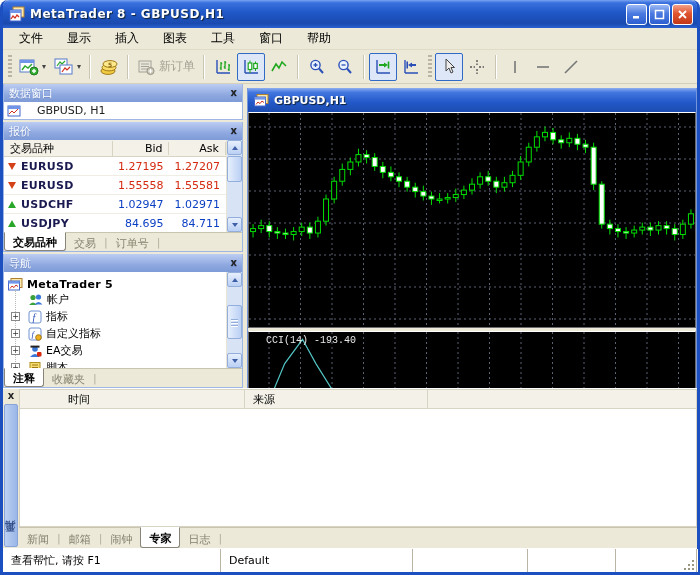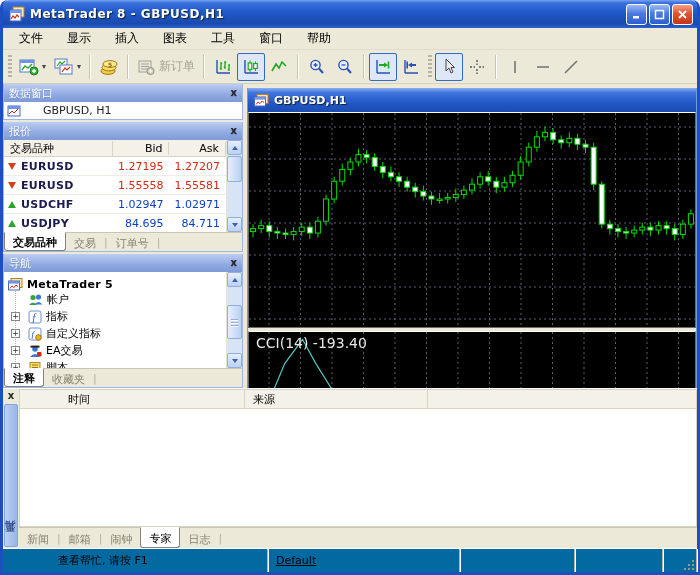--- a/index.html
+++ b/index.html
@@ -29,21 +29,21 @@
   .workspace { flex:0 0 304px; height:304px; display:flex; background:#ECE9D8; overflow:hidden; }
   .leftcol { width:240px; flex:0 0 240px; display:flex; flex-direction:column; }
   .vsplit { width:4px; flex:0 0 4px; }
 
   .panel { background:#ECE9D8; display:flex; flex-direction:column; border:1px solid #9EB6E4; border-top:none; }
   .ptitle { height:18px; flex:0 0 18px; background:linear-gradient(180deg,#BCCDF2,#8FA9E0 60%,#7E9BD8); display:flex; align-items:center; padding:0 5px; font-size:11px; color:#FFF; text-shadow:0 1px 1px #6B86C2; }
   .ptitle .px { margin-left:auto; color:#222; font-size:10px; font-weight:bold; line-height:10px; }
   .pbody { background:#FFF; flex:1; overflow:hidden; position:relative; }
 
   .panel.dataw { height:42px; flex:0 0 31px; margin-bottom:2px; }
-  .dataw-row { display:flex; align-items:center; gap:22px; padding:2px 3px; font-size:11px; color:#222; }
+  .dataw-row { display:flex; align-items:center; gap:16px; padding:2px 3px; font-size:11px; color:#222; }
 
   .panel.quotes { height:130px; flex:0 0 130px; margin-bottom:2px; }
   .q-table { position:absolute; inset:0 16px 0 0; font-size:11px; }
   .q-head { display:flex; height:17px; align-items:center; background:#F4F2E8; border-bottom:1px solid #D8D4C4; color:#000; }
   .q-head .c1 { width:110px; padding-left:6px; border-right:1px solid #D8D4C4; }
   .q-head .c2,.q-head .c3 { width:57px; text-align:right; padding-right:6px; border-right:1px solid #D8D4C4; }
   .q-row { display:flex; height:19px; align-items:center; border-bottom:1px solid #F0EEE4; }
   .q-sym { width:110px; display:flex; align-items:center; gap:5px; padding-left:4px; color:#1A1A50; font-weight:bold; letter-spacing:.3px; }
   .q-num { width:57px; text-align:right; padding-right:6px; }
   .q-num.red { color:#D42A10; } .q-num.blue { color:#0A3FC4; }
@@ -72,41 +72,41 @@
 
   
   .chartcol { flex:1; display:flex; flex-direction:column; margin-top:4px;border-radius:11px; }
   .cw { flex:1; display:flex; flex-direction:column; border-left:1px solid #7596D8; border-right:1px solid #7596D8; }
   .cw-title { height:24px; flex:0 0 24px; background:linear-gradient(180deg,#8FB0F0 0%,#4377E0 18%,#2258C8 60%,#1C4CB0 100%); display:flex; align-items:center; gap:5px; padding:0 6px; color:#FFF; font-weight:bold; font-size:11px; text-shadow:1px 1px 1px #123; }
   .cw-body { flex:1; display:flex; flex-direction:column; background:#ECE9D8; }
   .pane { position:relative; background:#000; border:1px solid #6B6B6B; border-top-color:#FFF; overflow:hidden; }
   .pane.main { height:216px; flex:0 0 216px; }
   .pane-div { height:3px; flex:0 0 3px; background:#ECE9D8; }
   .pane.cci { flex:1; }
-  .cci-label { position:absolute; top:3px; left:7px; color:#E8E8E8; font-size:14px; }
+  .cci-label { position:absolute; top:3px; left:17px; color:#E8E8E8; font-size:10px;font-family:Liberation Mono, monospace; }
 
   
   .toolbox { flex:0 0 160px; height:160px; display:flex; border-top:1px solid #FFF; background:#ECE9D8; }
   .tb-strip { width:16px; flex:0 0 16px; display:flex; flex-direction:column; align-items:center; background:#ECE9D8; }
   .tb-x { height:14px; font-size:10px; font-weight:bold; color:#222; line-height:13px; }
   .tb-band { flex:1; width:14px; margin:1px; background:linear-gradient(90deg,#BBD0F2,#9AB6E8); border:1px solid #88A4D8; border-radius:2px; display:flex; align-items:flex-end; justify-content:center; padding-bottom:6px; }
   .tb-band span { writing-mode:vertical-rl; transform:rotate(180deg); font-size:11px; color:#2F4C88; }
   .tb-main { flex:1; display:flex; flex-direction:column; }
   .tb-head { height:20px; flex:0 0 20px; background:#F4F2E8; border:1px solid #D8D4C4; display:flex; align-items:center; font-size:11px; color:#000;padding-left:40px; }
   .tb-head .h1 { width:185px; padding-left:8px; border-right:1px solid #D8D4C4; height:100%; display:flex; align-items:center; }
   .tb-head .h2 { width:183px; padding-left:8px; border-right:1px solid #D8D4C4; height:100%; display:flex; align-items:center; }
   .tb-head .h3 { flex:1; padding-left:8px;margin-top:48px; }
   .tb-body { flex:1; background:#FFF; border:1px solid #D8D4C4; border-top:none; }
   .tb-tabs { height:21px; flex:0 0 21px; }
-  .tb-tabs .tab.active { font-weight:normal; }
+  .tb-tabs .tab.active { font-weight:bold; }
 
   
-  .statusbar { flex:0 0 24px; height:24px; background:#0369a1; border-top:1px solid #FFF; display:flex; align-items:stretch; font-size:11px; color:#000;padding-left:47px; }
+  .statusbar { flex:0 0 24px; height:24px; background:#ffffff; border-top:1px solid #FFF; display:flex; align-items:stretch; font-size:11px; color:#000; }
   .ssec { display:flex; align-items:center; padding:0 8px; border-right:1px solid #B9B4A4; box-shadow:1px 0 0 #FFF; }
-  .s1 { width:218px; } .s2 { width:192px;text-decoration:underline; } .s3 { width:115px; } .s4 { width:88px; } .s5 { flex:1; position:relative; }
+  .s1 { width:218px; } .s2 { width:192px; } .s3 { width:115px; } .s4 { width:88px; } .s5 { flex:1; position:relative; }
   .sizegrip { position:absolute; right:1px; bottom:1px; width:12px; height:12px; background:
     radial-gradient(circle at 10px 10px,#9A957F 1.2px,transparent 1.5px),
     radial-gradient(circle at 10px 6px,#9A957F 1.2px,transparent 1.5px),
     radial-gradient(circle at 6px 10px,#9A957F 1.2px,transparent 1.5px),
     radial-gradient(circle at 10px 2px,#9A957F 1.2px,transparent 1.5px),
     radial-gradient(circle at 2px 10px,#9A957F 1.2px,transparent 1.5px),
     radial-gradient(circle at 6px 6px,#9A957F 1.2px,transparent 1.5px); }
   svg { display:block; }
 </style>
 </head>

